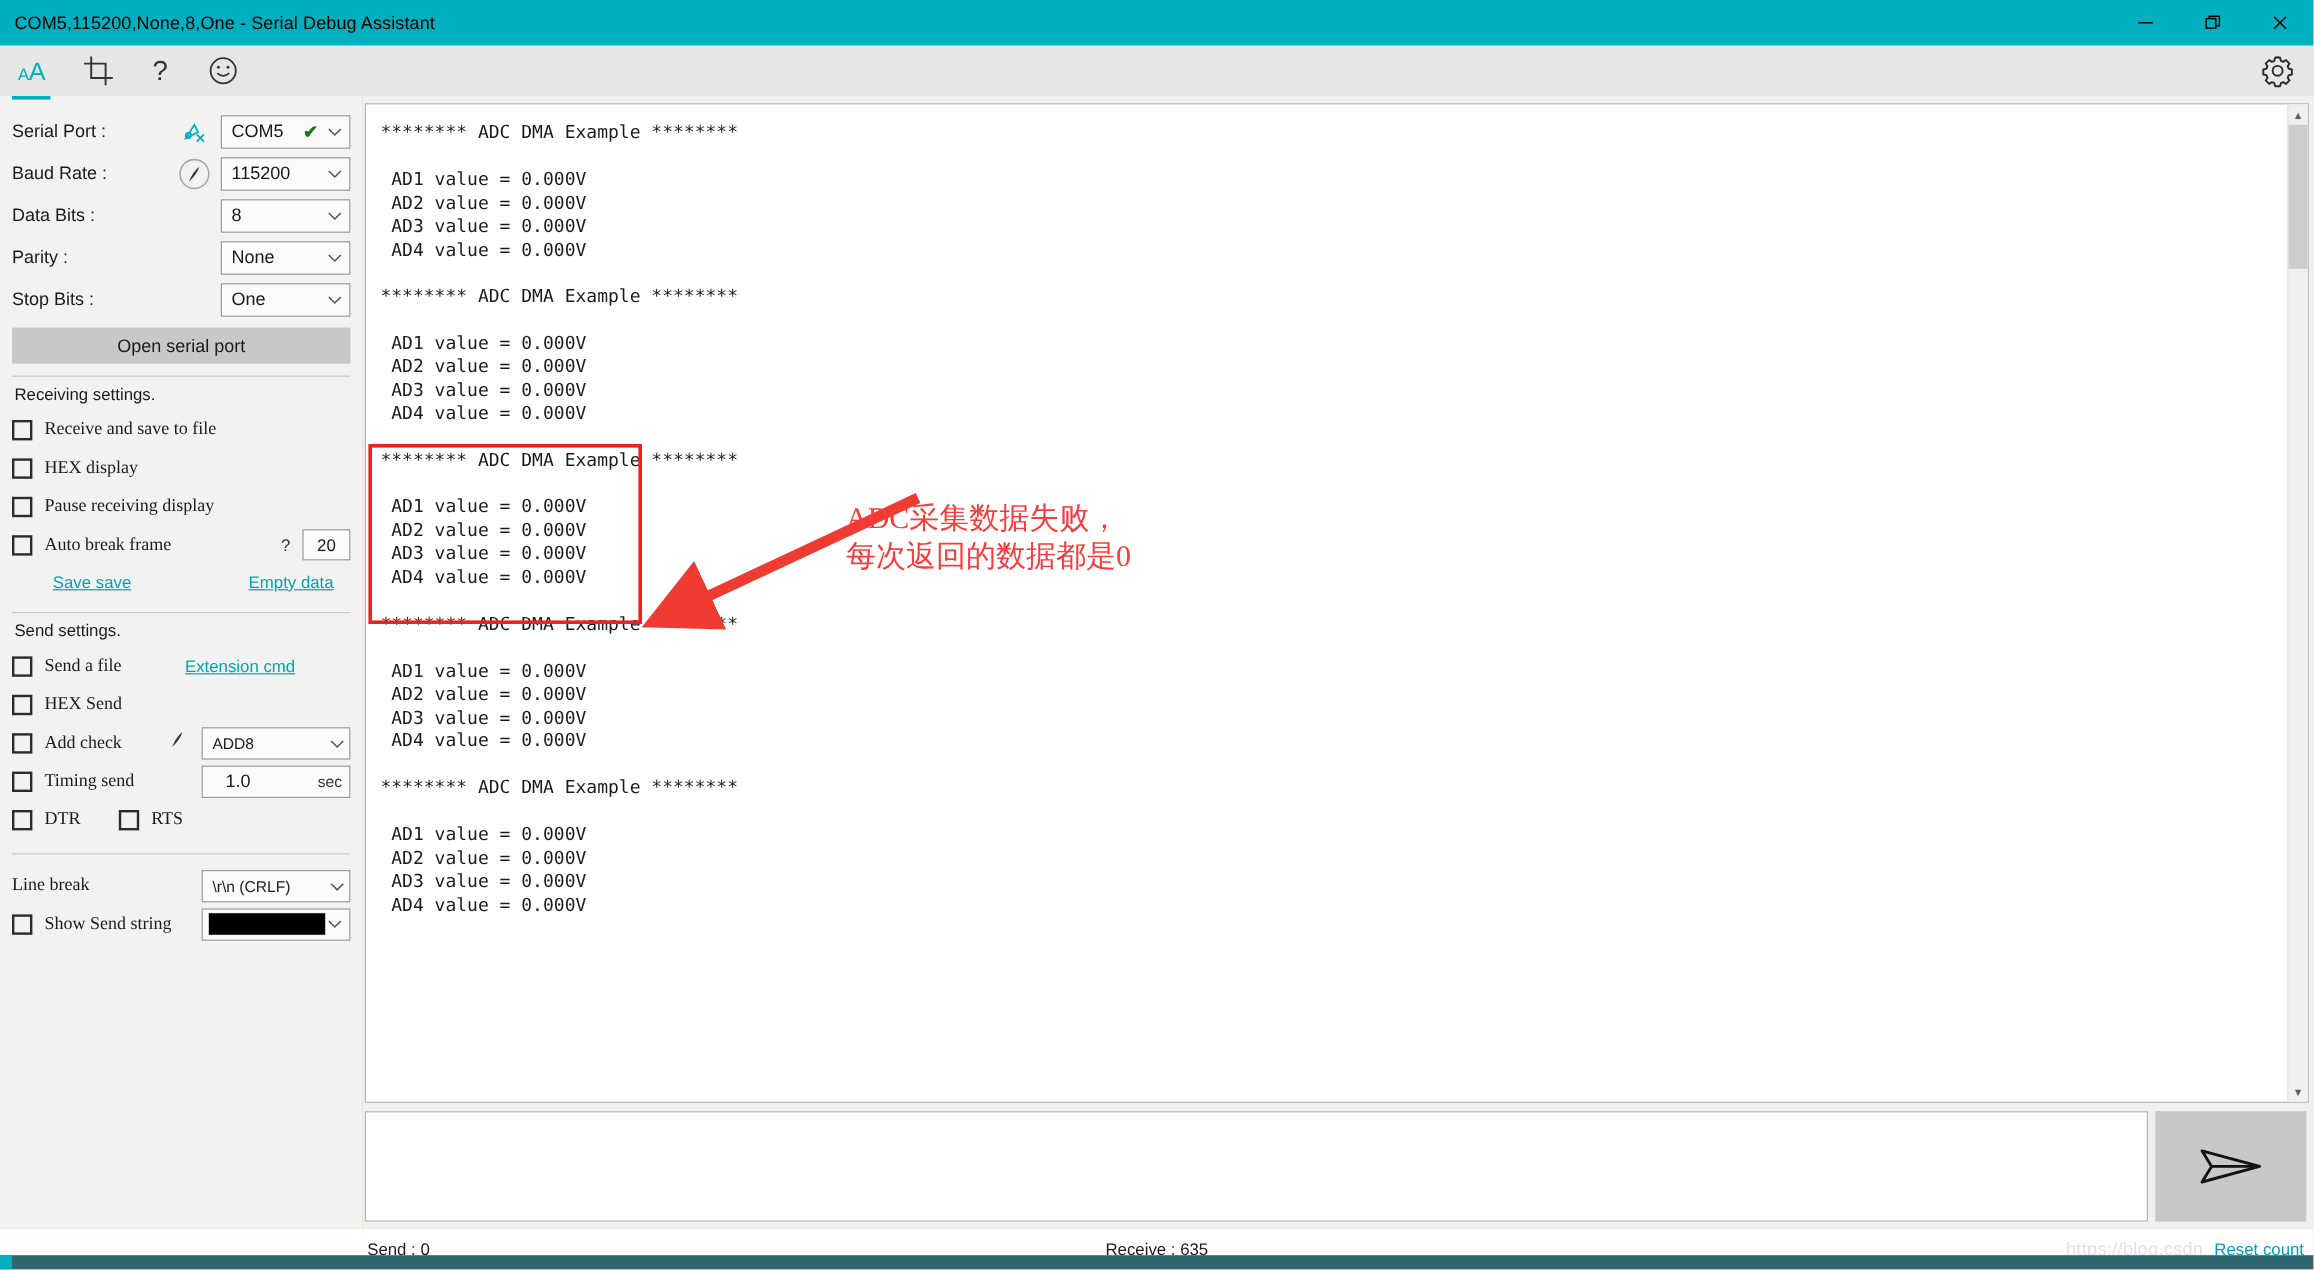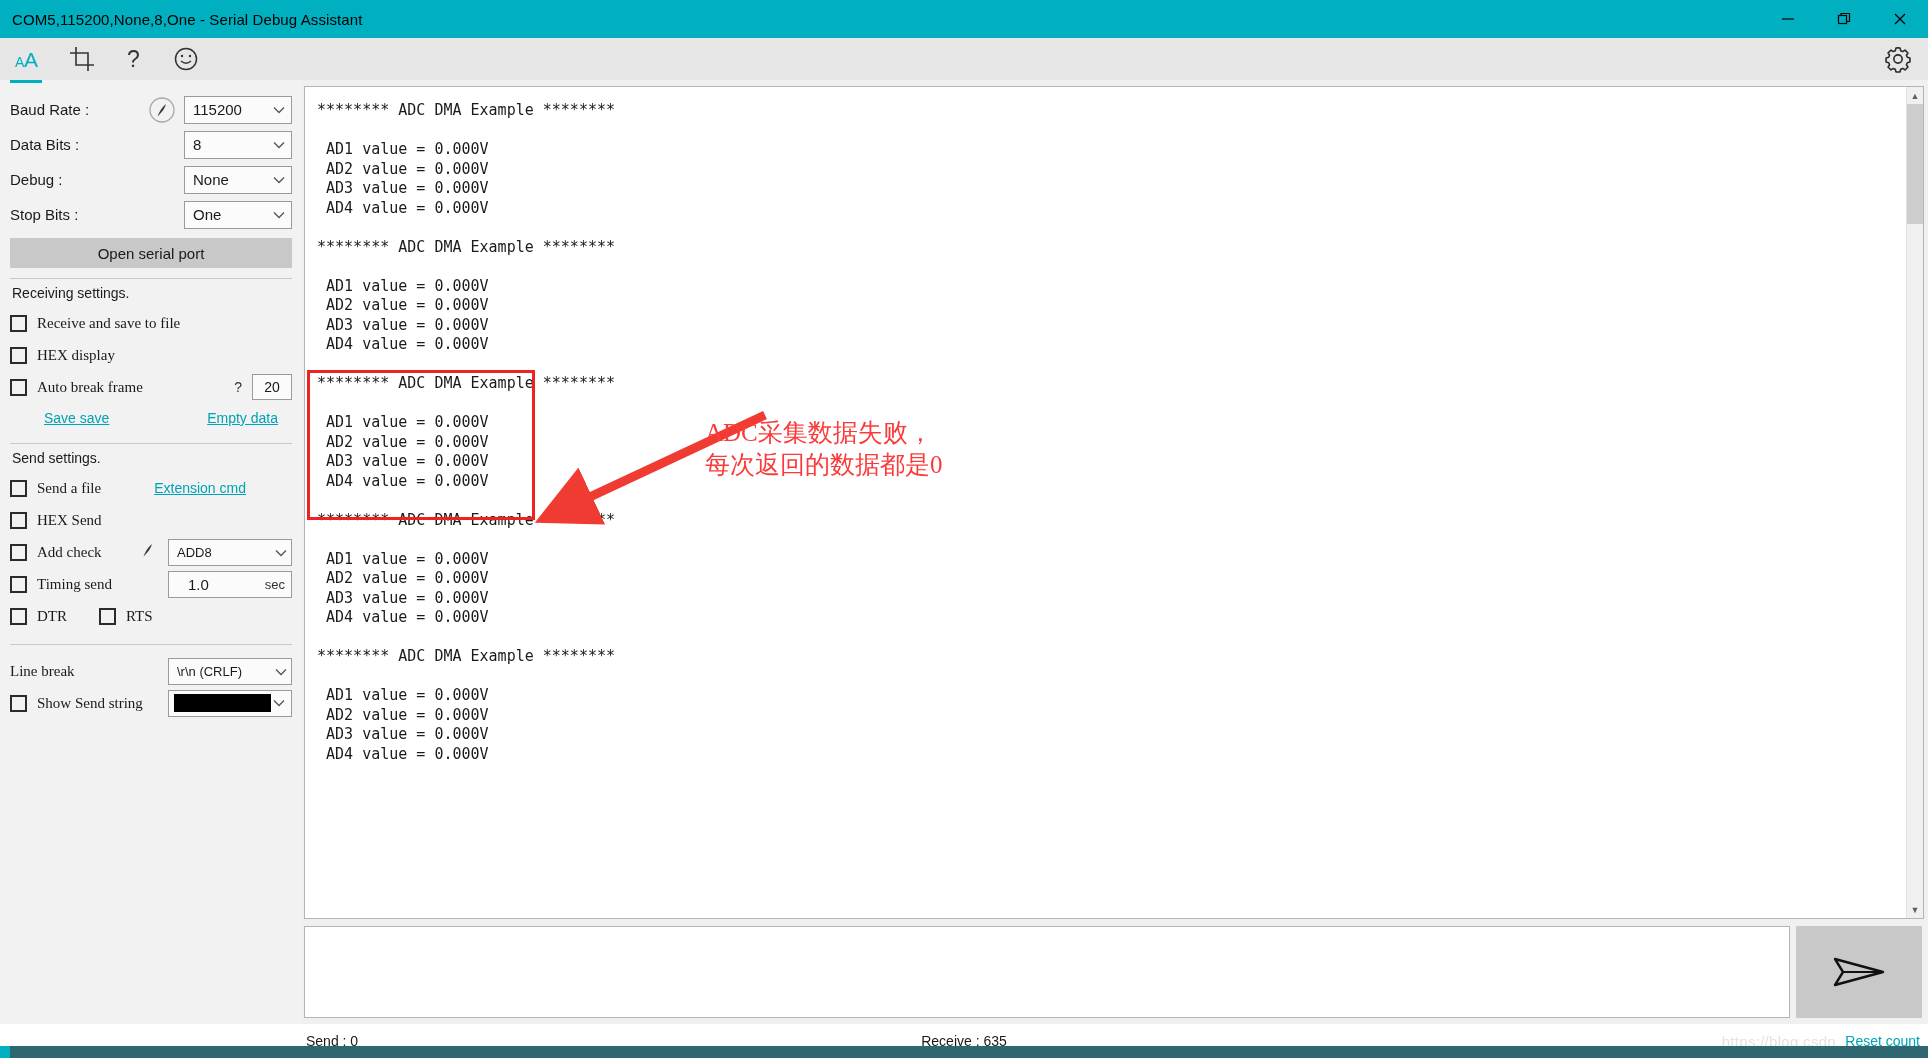--- a/index.html
+++ b/index.html
@@ -348,20 +348,40 @@
     </div>
   </div>
 
   <div class="body-row">
 
     <div class="sidebar">
       <div class="tab-underline"></div>
 
       <div style="height:12px"></div>
 
+      <div class="row">
+        <div class="row-label">Serial Port :</div>
+        <div class="row-icon">
+          <svg width="22" height="22" viewBox="0 0 22 22">
+            <path d="M4 16 L11 5 L14 11 Z" fill="none" stroke="#00b0c0" stroke-width="1.5"></path>
+            <circle cx="6" cy="14" r="2.2" fill="none" stroke="#00b0c0" stroke-width="1.4"></circle>
+            <line x1="13" y1="13" x2="19" y2="19" stroke="#00b0c0" stroke-width="1.5"></line>
+            <line x1="19" y1="13" x2="13" y2="19" stroke="#00b0c0" stroke-width="1.5"></line>
+          </svg>
+        </div>
+        <div class="combo">
+          <span class="val">COM5</span>
+          <span class="chk">✔</span>
+          <span class="caret">
+            <svg width="12" height="8" viewBox="0 0 12 8">
+                <polyline points="1,1.5 6,6.5 11,1.5" fill="none" stroke="#555" stroke-width="1.3"></polyline>
+              </svg>
+          </span>
+        </div>
+      </div>
 
       <div class="row">
         <div class="row-label">Baud Rate :</div>
         <div class="row-icon">
           <svg width="28" height="28" viewBox="0 0 28 28">
             <circle cx="14" cy="14" r="12" fill="none" stroke="#a8a8a8" stroke-width="1.3"></circle>
             <path d="M18 8 C17 12 14 16 11 19 L9.5 20.5 L11 17 C13 13 16 9.5 18 8 Z" fill="#3a3a3a"></path>
           </svg>
         </div>
         <div class="combo">
@@ -381,21 +401,21 @@
           <span class="val">8</span>
           <span class="caret">
             <svg width="12" height="8" viewBox="0 0 12 8">
                 <polyline points="1,1.5 6,6.5 11,1.5" fill="none" stroke="#555" stroke-width="1.3"></polyline>
               </svg>
           </span>
         </div>
       </div>
 
       <div class="row">
-        <div class="row-label">Debug :</div>
+        <div class="row-label">Parity :</div>
         <div class="row-icon"></div>
         <div class="combo">
           <span class="val">None</span>
           <span class="caret">
             <svg width="12" height="8" viewBox="0 0 12 8">
                 <polyline points="1,1.5 6,6.5 11,1.5" fill="none" stroke="#555" stroke-width="1.3"></polyline>
               </svg>
           </span>
         </div>
       </div>
@@ -418,20 +438,24 @@
       <div class="divider"></div>
       <div class="section-title">Receiving settings.</div>
 
       <div class="chk-row">
         <div class="cbx"></div>
         <div class="chk-label">Receive and save to file</div>
       </div>
       <div class="chk-row">
         <div class="cbx"></div>
         <div class="chk-label">HEX display</div>
+      </div>
+      <div class="chk-row">
+        <div class="cbx"></div>
+        <div class="chk-label">Pause receiving display</div>
       </div>
       <div class="chk-row">
         <div class="cbx"></div>
         <div class="chk-label">Auto break frame</div>
         <div class="spacer-flex"></div>
         <div class="qmark">?</div>
         <div class="numbox">20</div>
       </div>
 
       <div class="links-row">

